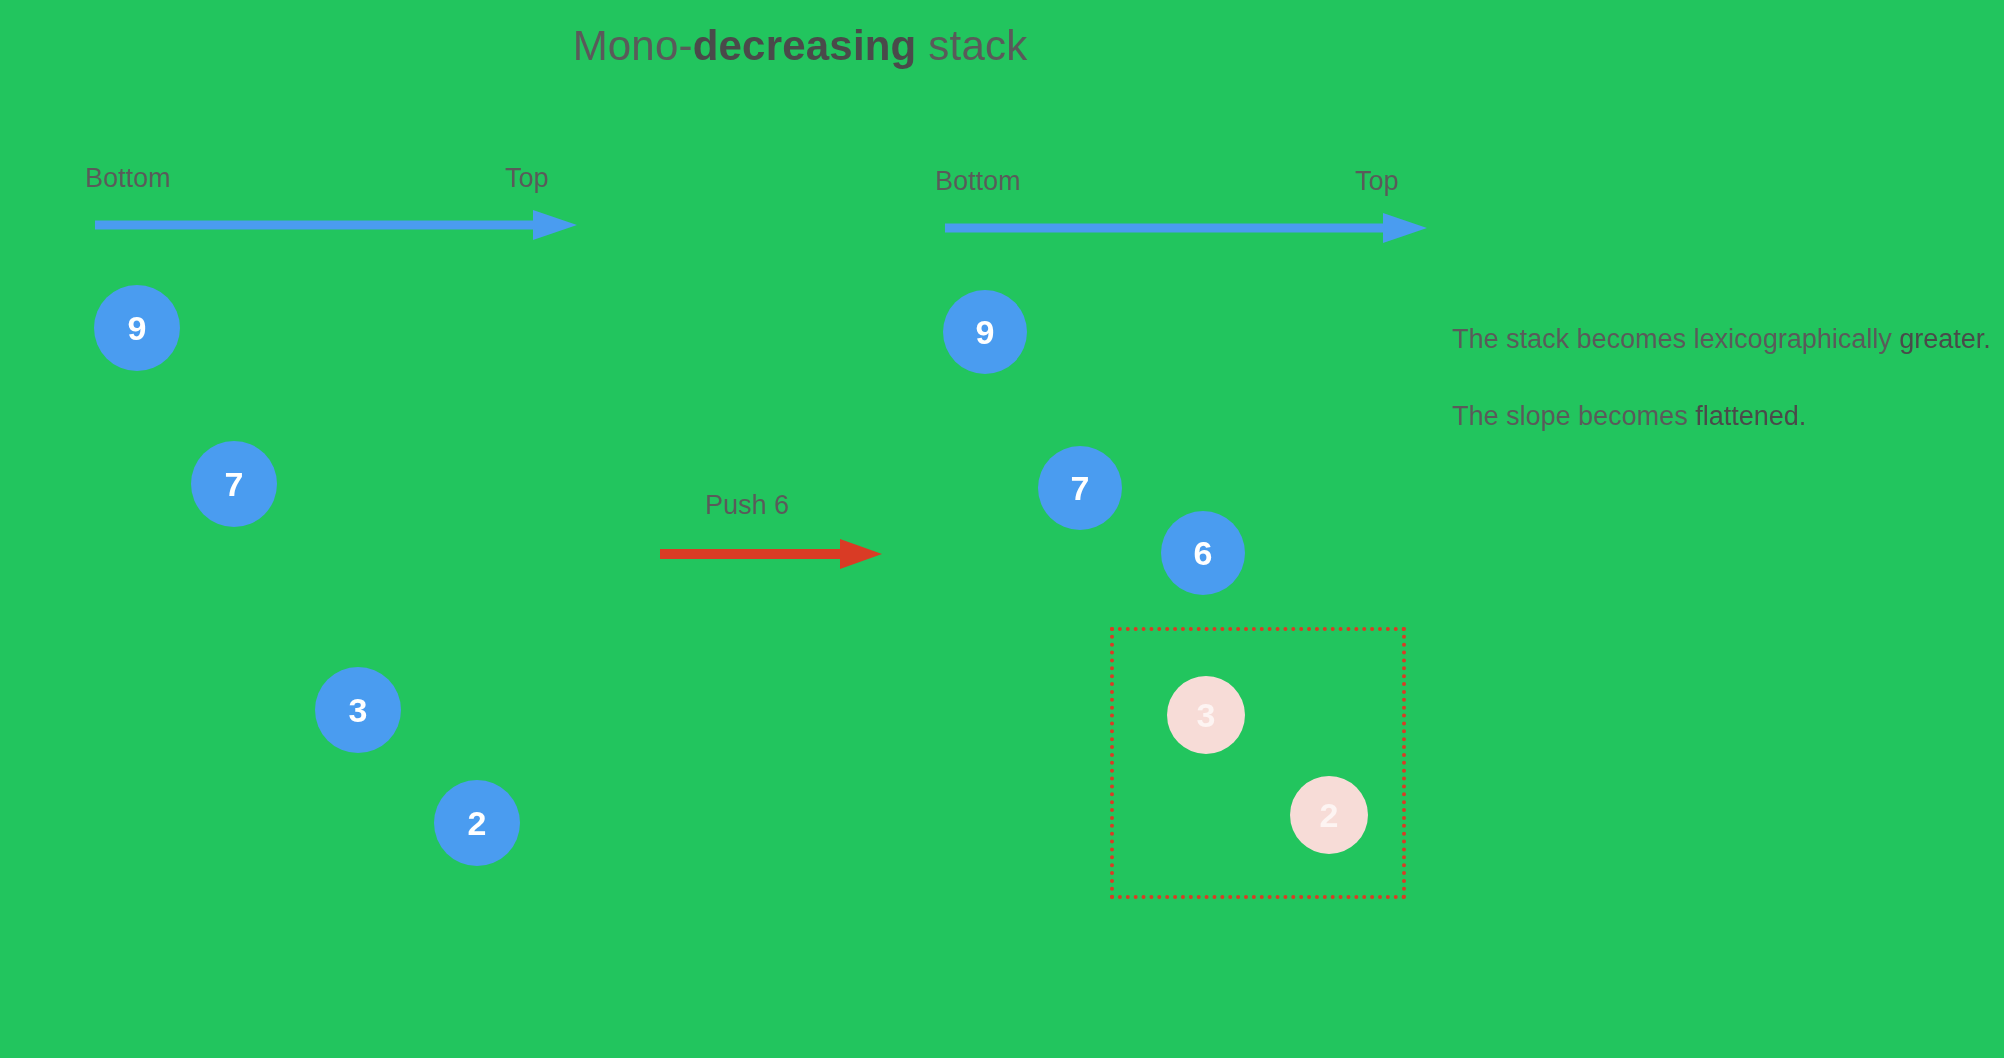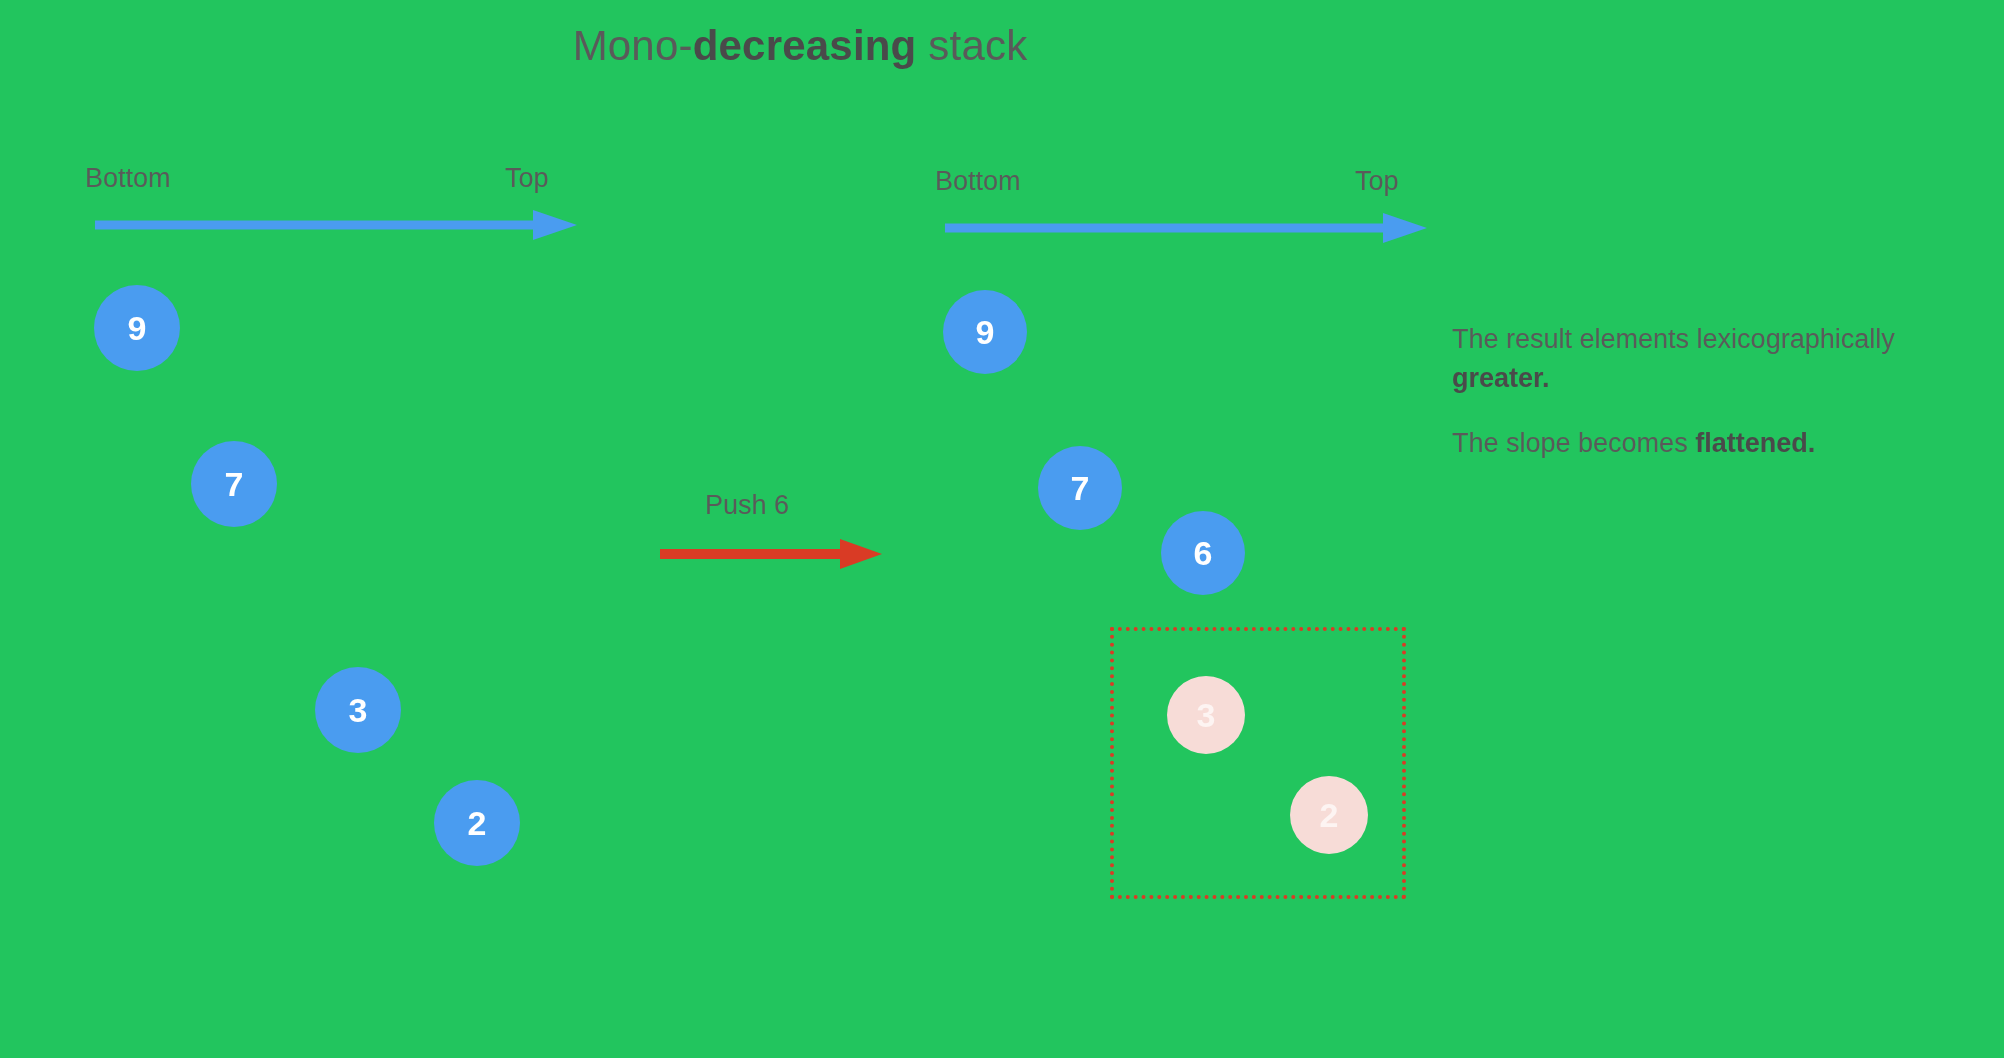--- a/index.html
+++ b/index.html
@@ -69,21 +69,21 @@
     font-size: 26px;
     color: #5a5a5a;
     white-space: nowrap;
   }
   .note {
     font-size: 27px;
     color: #5a5a5a;
     line-height: 1.45;
     width: 540px;
   }
-  .note .b { font-weight: bold; color: #4a4a4a; }
+  .note .b { font-weight: normal; color: #4a4a4a; }
 
   
   #push-label {
     font-size: 27px;
     color: #5a5a5a;
     white-space: nowrap;
   }
 </style>
 </head>
 <body>
@@ -151,21 +151,21 @@
 
     <div class="abs node faded" style="left:267px; top:676px; width:78px; height:78px;">3</div>
 
     <div class="abs node faded" style="left:390px; top:776px; width:78px; height:78px;">2</div>
 
   </div>
 
   <div class="abs" style="left:1452px; top:320px; width:540px;">
 
     <div class="note">
-      <span>The result elements lexicographically </span><span class="b">greater.</span><span></span>
+      <span>The stack becomes lexicographically </span><span class="b">greater.</span><span></span>
     </div>
 
-    <div class="note" style="margin-top:26px;">
+    <div class="note" style="margin-top:38px;">
       <span>The slope becomes </span><span class="b">flattened.</span><span></span>
     </div>
   </div>
 
 </div>
 
 </body></html>

